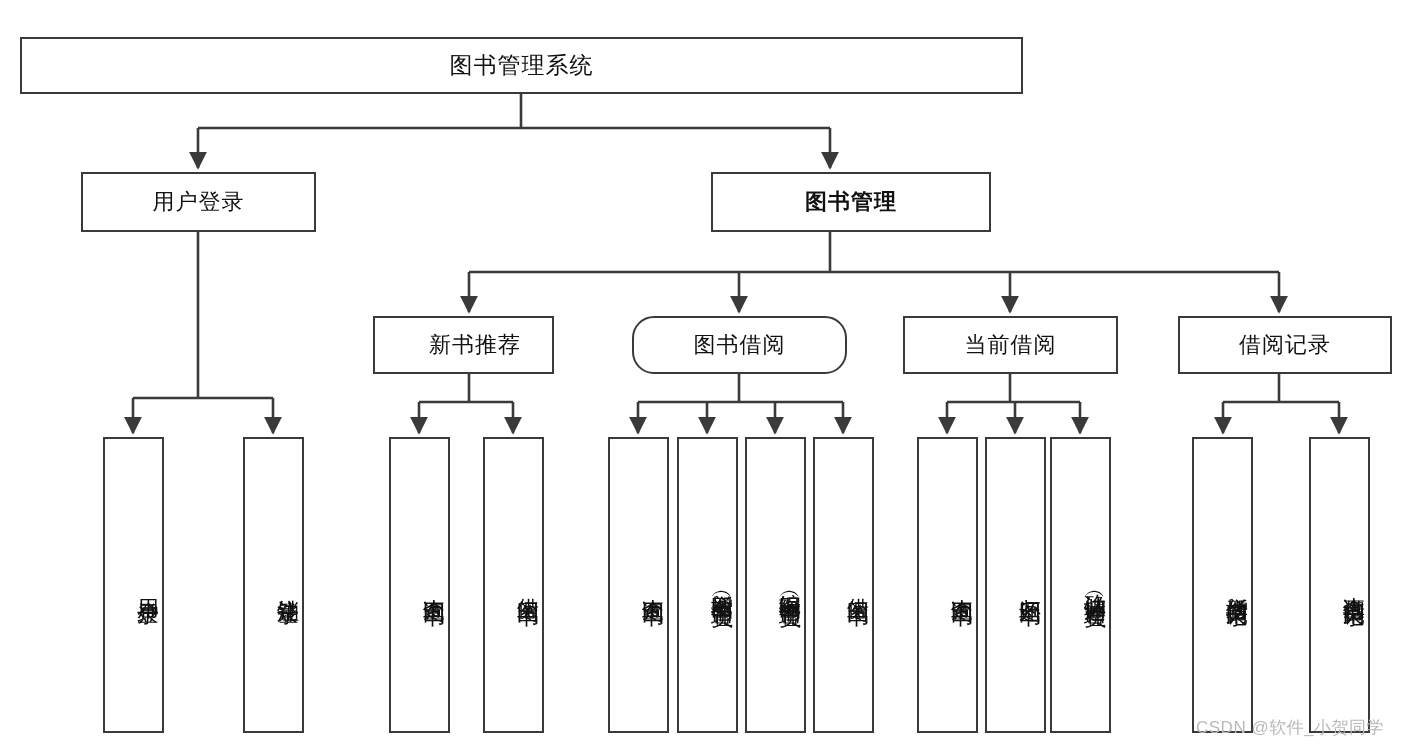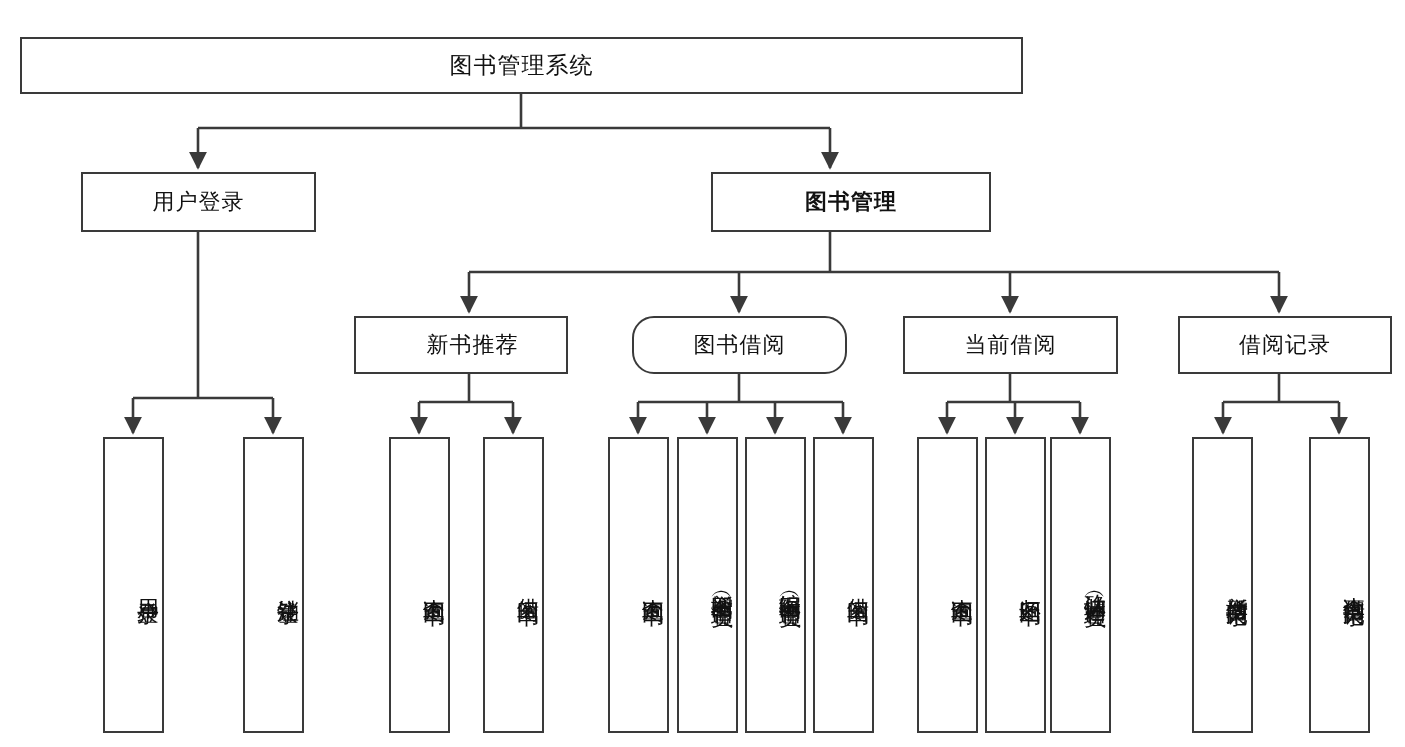--- a/index.html
+++ b/index.html
@@ -122,21 +122,21 @@
       <path d="M 1223 402 L 1223 433" marker-end="url(#arrow)"></path>
       <path d="M 1339 402 L 1339 433" marker-end="url(#arrow)"></path>
     </g>
   </svg>
 
   <div class="node horiz root" style="left:20px; top:2px; width:1003px; height:57px;margin-top:35px;">图书管理系统</div>
 
   <div class="node horiz" style="left:81px; top:172px; width:235px; height:60px;">用户登录</div>
   <div class="node horiz" style="left:711px; top:172px; width:280px; height:60px;font-weight:bold;">图书管理</div>
 
-  <div class="node horiz" style="left:354px; top:316px; width:214px; height:58px;padding-left:23px;">新书推荐</div>
+  <div class="node horiz" style="left:373px; top:316px; width:181px; height:58px;padding-left:23px;">新书推荐</div>
   <div class="node horiz" style="left:632px; top:316px; width:215px; height:58px;border-radius:22px;">图书借阅</div>
   <div class="node horiz" style="left:903px; top:316px; width:215px; height:58px;">当前借阅</div>
   <div class="node horiz" style="left:1172px; top:316px; width:214px; height:58px;margin-left:6px;">借阅记录</div>
 
   <div class="node vert" style="left:103px; top:437px; width:61px; height:296px;">
     <span class="vtext">用户登录</span>
   </div>
   <div class="node vert" style="left:243px; top:437px; width:61px; height:296px;">
     <span class="vtext">注销登录</span>
   </div>
@@ -171,14 +171,15 @@
     <span class="vtext">确认归还（管理员）</span>
   </div>
 
   <div class="node vert" style="left:1192px; top:437px; width:61px; height:296px;">
     <span class="vtext">新增借阅记录</span>
   </div>
   <div class="node vert" style="left:1309px; top:437px; width:61px; height:296px;">
     <span class="vtext">查询借阅记录</span>
   </div>
 
+  <div class="watermark" style="left:1196px; top:716px;">CSDN @软件_小贺同学</div>
 
 </div>
 
 </body></html>

